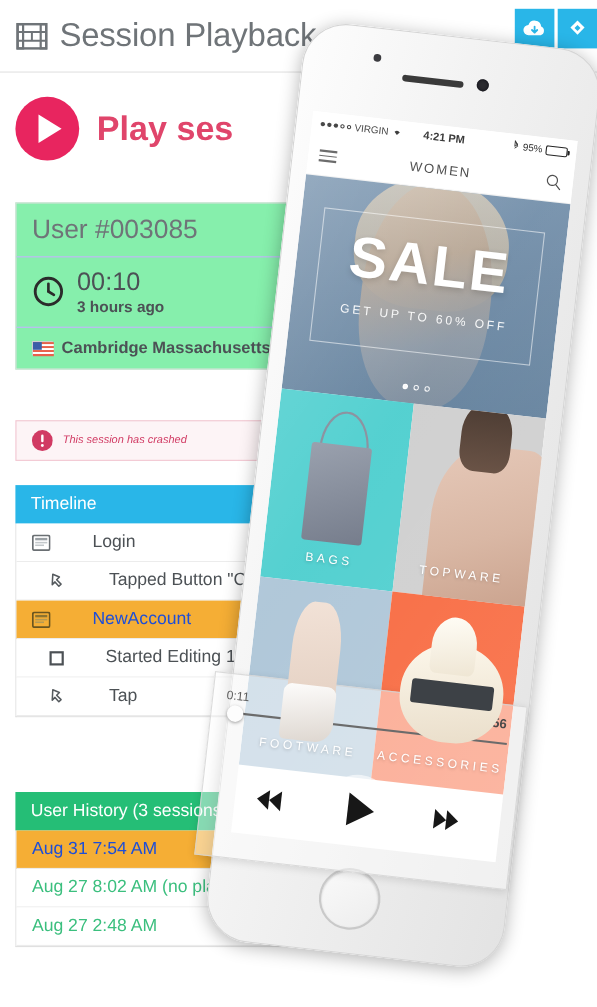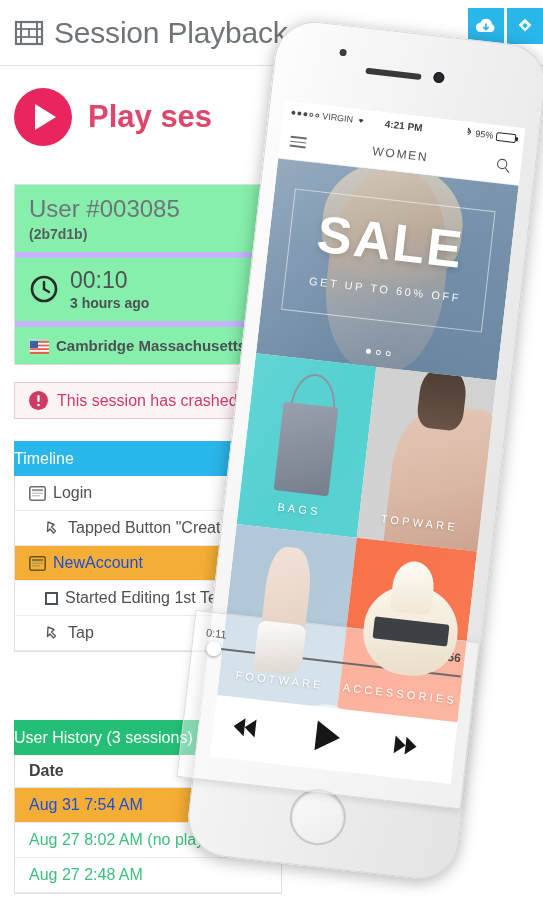--- a/index.html
+++ b/index.html
@@ -52,21 +52,21 @@
   .play-label {
     font-size: 31px; color: #E0456B; font-weight: 700; white-space: nowrap;
   }
 
   
   .info-card {
     position: absolute; left: 14px; top: 184px; width: 268px;
     border: 1px solid #e0e0e0; background: #86efac;
   }
   .info-sec { padding: 10px 14px; }
-  .info-sec + .info-sec { border-top: 6px solid #c4b5fd; }
+  .info-sec + .info-sec { border-top: 1px solid #c4b5fd; }
   .user-id { font-size: 24px; color: #6f7478; font-weight: 400; line-height: 1.15; }
   .user-sub { font-size: 14px; color: #585d61; font-weight: 700; margin-top: 3px; }
   .dur-row { display: flex; align-items: center; gap: 11px; }
   .clock-icon { width: 30px; height: 30px; flex: 0 0 auto; }
   .dur-main { font-size: 23px; color: #4c5155; line-height: 1.1; }
   .dur-sub { font-size: 14px; color: #4c5155; font-weight: 700; margin-top: 2px; }
   .loc-row { display: flex; align-items: center; gap: 8px; }
   .flag-icon { width: 19px; height: 13px; flex: 0 0 auto; border:1px solid #cfcfcf; }
   .loc-text { font-size: 15px; color: #4c5155; font-weight: 700; white-space: nowrap; }
   .device-dot {
@@ -74,39 +74,39 @@
     width: 26px; height: 26px; border-radius: 50%; background: #B98A55;
   }
 
   
   .crash-banner {
     position: absolute; left: 14px; top: 382px; width: 268px; height: 37px;
     border: 1px solid #f2c7d2; background: #fdf4f6;
     display: flex; align-items: center; gap: 9px; padding-left: 14px;
   }
   .crash-icon { width: 19px; height: 19px; flex:0 0 auto; }
-  .crash-text { font-size: 16px; color: #D13A63; white-space: nowrap; }
+  .crash-text { font-size: 10px; color: #D13A63; white-space: nowrap; font-style: italic; }
 
   
   .panel { position: absolute; background: #fff; }
   .panel-head {
-    height: 35px; display: flex; align-items: center; 
+    height: 35px; display: flex; align-items: center; padding-left: 14px;
     font-size: 16px; color: #fff; font-weight: 400;
   }
   .panel-head.cyan { background: #29B6E8; }
   .panel-head.green { background: #25BE76; }
   .col-head {
     height: 33px; display: flex; align-items: center; padding-left: 14px;
     font-size: 16px; color: #3d4245; font-weight: 700;
     border-bottom: 1px solid #e6e6e6; background: #fff;
   }
   .trow {
     height: 35px; display: flex; align-items: center; padding-left: 14px;
     font-size: 16px; color: #4c5155; border-bottom: 1px solid #ececec;
-    background: #fff; white-space: nowrap;
+    background: #fff; white-space: nowrap; gap: 31px;
   }
   .trow.indent { padding-left: 30px; }
   .trow.highlight { background: #F5AE35; color: #1d4ed8; }
   .trow .ricon { width: 17px; height: 15px; flex: 0 0 auto; margin-right: 7px; }
   .trow .ricon.tap { width: 16px; height: 17px; }
   .trow .ricon.box { width: 13px; height: 13px; border: 2px solid #4c5155; background: transparent; }
   .trow.green-txt { color: #3BBF7E; }
   .panel-border { border: 1px solid #e0e0e0; border-top: none; }
 
   #timeline-panel { left: 14px; top: 441px; width: 268px; }
@@ -374,21 +374,20 @@
   <div class="play-row">
     <div class="play-circle">
       <span class="tri"></span>
     </div>
     <span class="play-label">Play ses</span>
   </div>
 
   <div class="info-card">
     <div class="info-sec">
       <div class="user-id">User #003085</div>
-      <div class="user-sub">(2b7d1b)</div>
     </div>
     <div class="info-sec">
       <div class="dur-row">
         <span class="clock-icon">
           <svg viewBox="0 0 30 30" width="30" height="30">
             <circle cx="15" cy="15" r="12" fill="none" stroke="#2b2b2b" stroke-width="2.6"></circle>
             <line x1="15" y1="8" x2="15" y2="15" stroke="#2b2b2b" stroke-width="2.4" stroke-linecap="round"></line>
             <line x1="15" y1="15" x2="20" y2="18" stroke="#2b2b2b" stroke-width="2.4" stroke-linecap="round"></line>
           </svg>
         </span>
@@ -475,21 +474,20 @@
           </svg>
         </span>
         <span>Tap</span>
       </div>
     </div>
   </div>
 
   <div class="panel" id="history-panel">
     <div class="panel-head green">User History (3 sessions)</div>
     <div class="panel-border">
-      <div class="col-head">Date</div>
       <div class="trow highlight">
         <span>Aug 31 7:54 AM</span>
       </div>
       <div class="trow green-txt">
         <span>Aug 27 8:02 AM (no playback)</span>
       </div>
       <div class="trow green-txt">
         <span>Aug 27 2:48 AM</span>
       </div>
     </div>

